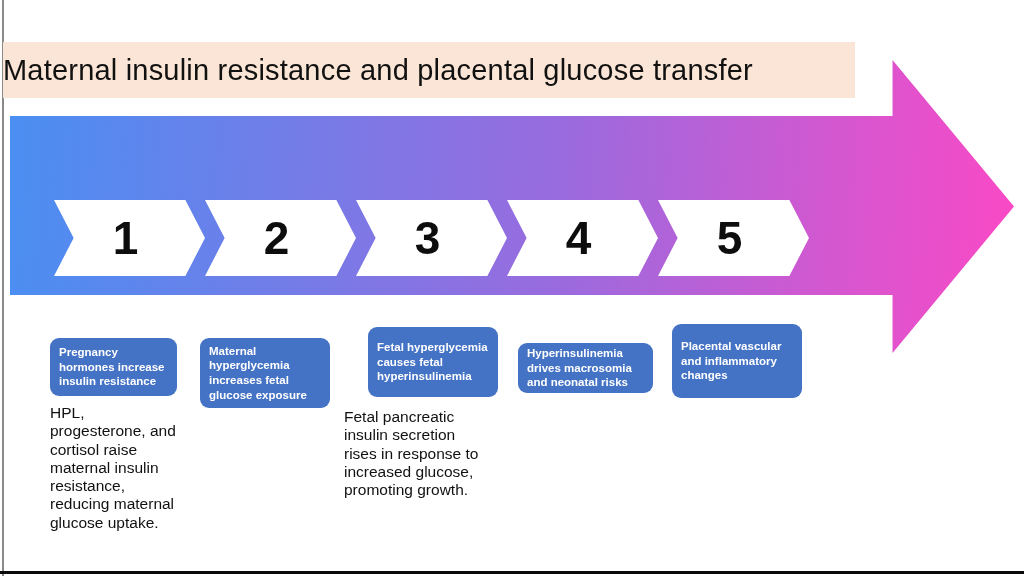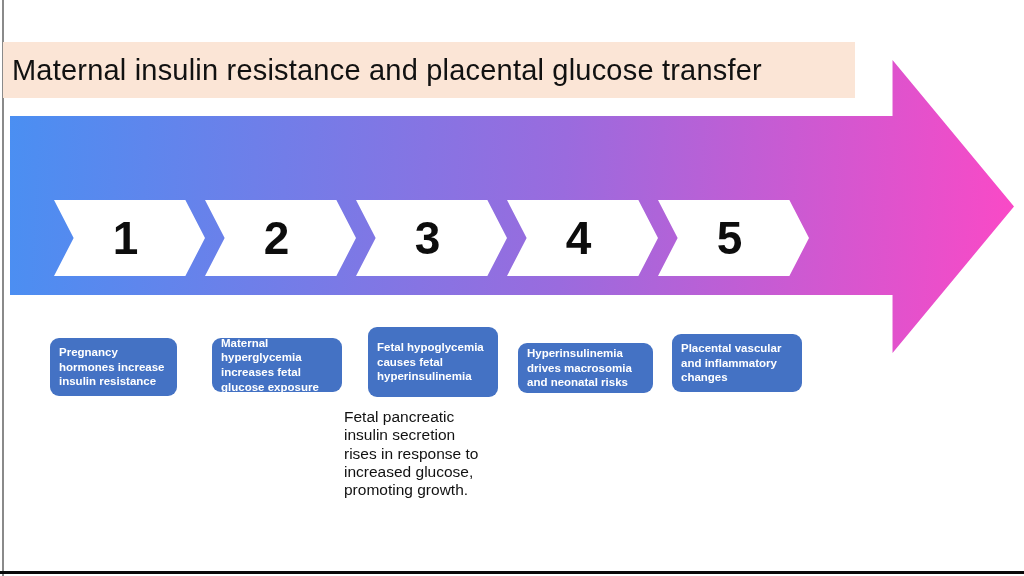--- a/index.html
+++ b/index.html
@@ -6,21 +6,21 @@
   .slide{
     position:relative;width:1024px;height:576px;overflow:hidden;background:#fff;
     font-family:"Liberation Sans",sans-serif;
   }
   .edge-left{position:absolute;left:2px;top:0;width:2px;height:576px;background:#8a8a8a;}
   .edge-bottom{position:absolute;left:0;top:571px;width:1024px;height:3px;background:#0a0a0a;}
   .title-bar{
     position:absolute;left:3px;top:42px;width:852px;height:56px;
     background:var(--title-bg,#fbe5d6);display:flex;align-items:center;
   }
-  .title-bar span{font-size:29px;color:#111;padding-left:9px;letter-spacing:0.2px;}
+  .title-bar span{font-size:29px;color:#111;letter-spacing:0.2px;}
   .arrow{
     position:absolute;left:10px;top:60px;width:1004px;height:293px;
     background:linear-gradient(93deg,var(--arrow-start,#4a8ff2) 0%,#9a6bde 55%,var(--arrow-end,#fb49c6) 100%);
     clip-path:polygon(0 19.1%,87.9% 19.1%,87.9% 0,100% 50%,87.9% 100%,87.9% 80.2%,0 80.2%);
   }
   .chevron{
     position:absolute;top:200px;width:151px;height:76px;background:#fff;
     clip-path:polygon(0 0,87% 0,100% 50%,87% 100%,0 100%,13% 50%);
     display:flex;align-items:center;justify-content:center;
   }
@@ -61,20 +61,21 @@
     <span class="num">3</span>
   </div>
   <div class="chevron" style="left:507px">
     <span class="num">4</span>
   </div>
   <div class="chevron" style="left:658px">
     <span class="num">5</span>
   </div>
 
   <div class="label-box" style="left:50px;top:338px;width:127px;height:58px">Pregnancy hormones increase insulin resistance</div>
-  <div class="label-box" style="left:212px;top:338px;width:130px;height:54px">Maternal hyperglycemia increases fetal glucose exposure</div>
-  <div class="label-box" style="left:368px;top:327px;width:130px;height:70px">Fetal hypoglycemia causes fetal hyperinsulinemia</div>
+  <div class="label-box" style="left:200px;top:338px;width:130px;height:70px">Maternal hyperglycemia increases fetal glucose exposure</div>
+  <div class="label-box" style="left:368px;top:327px;width:130px;height:70px">Fetal hyperglycemia causes fetal hyperinsulinemia</div>
   <div class="label-box" style="left:518px;top:343px;width:135px;height:50px">Hyperinsulinemia drives macrosomia and neonatal risks</div>
-  <div class="label-box" style="left:672px;top:334px;width:130px;height:58px">Placental vascular and inflammatory changes</div>
+  <div class="label-box" style="left:672px;top:324px;width:130px;height:74px">Placental vascular and inflammatory changes</div>
 
+  <div class="desc" style="left:50px;top:404px;width:132px">HPL, progesterone, and cortisol raise maternal insulin resistance, reducing maternal glucose uptake.</div>
   <div class="desc" style="left:344px;top:408px;width:138px">Fetal pancreatic insulin secretion rises in response to increased glucose, promoting growth.</div>
 
 </div>
 
 </body></html>

